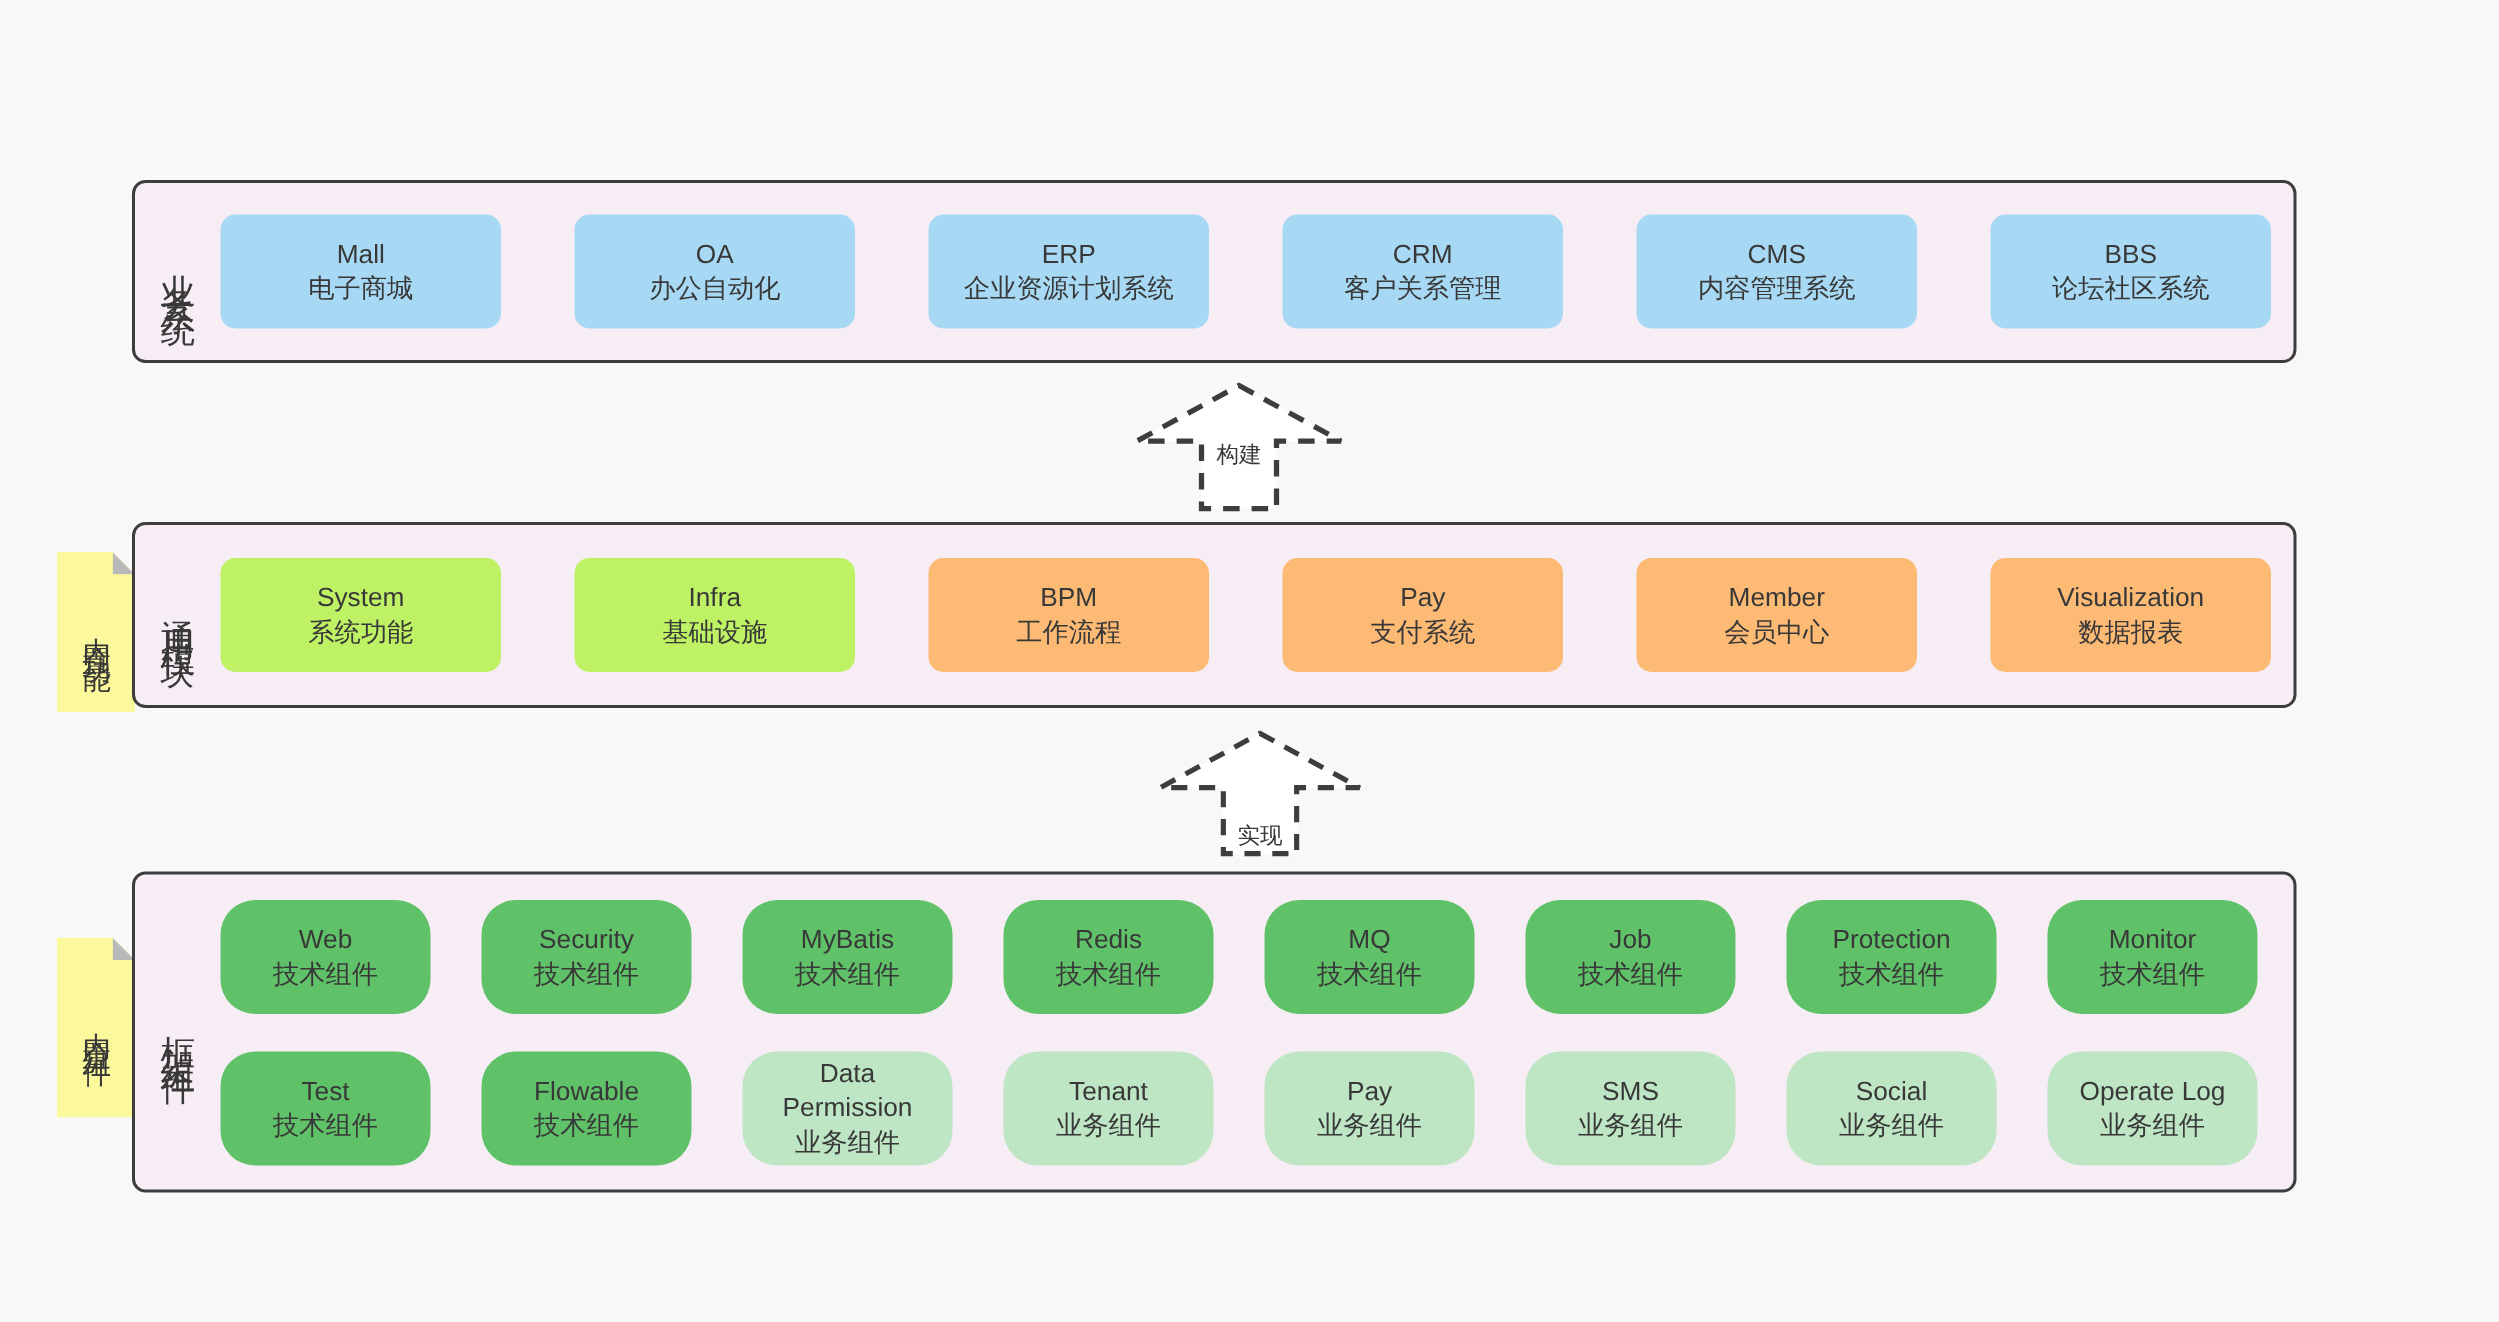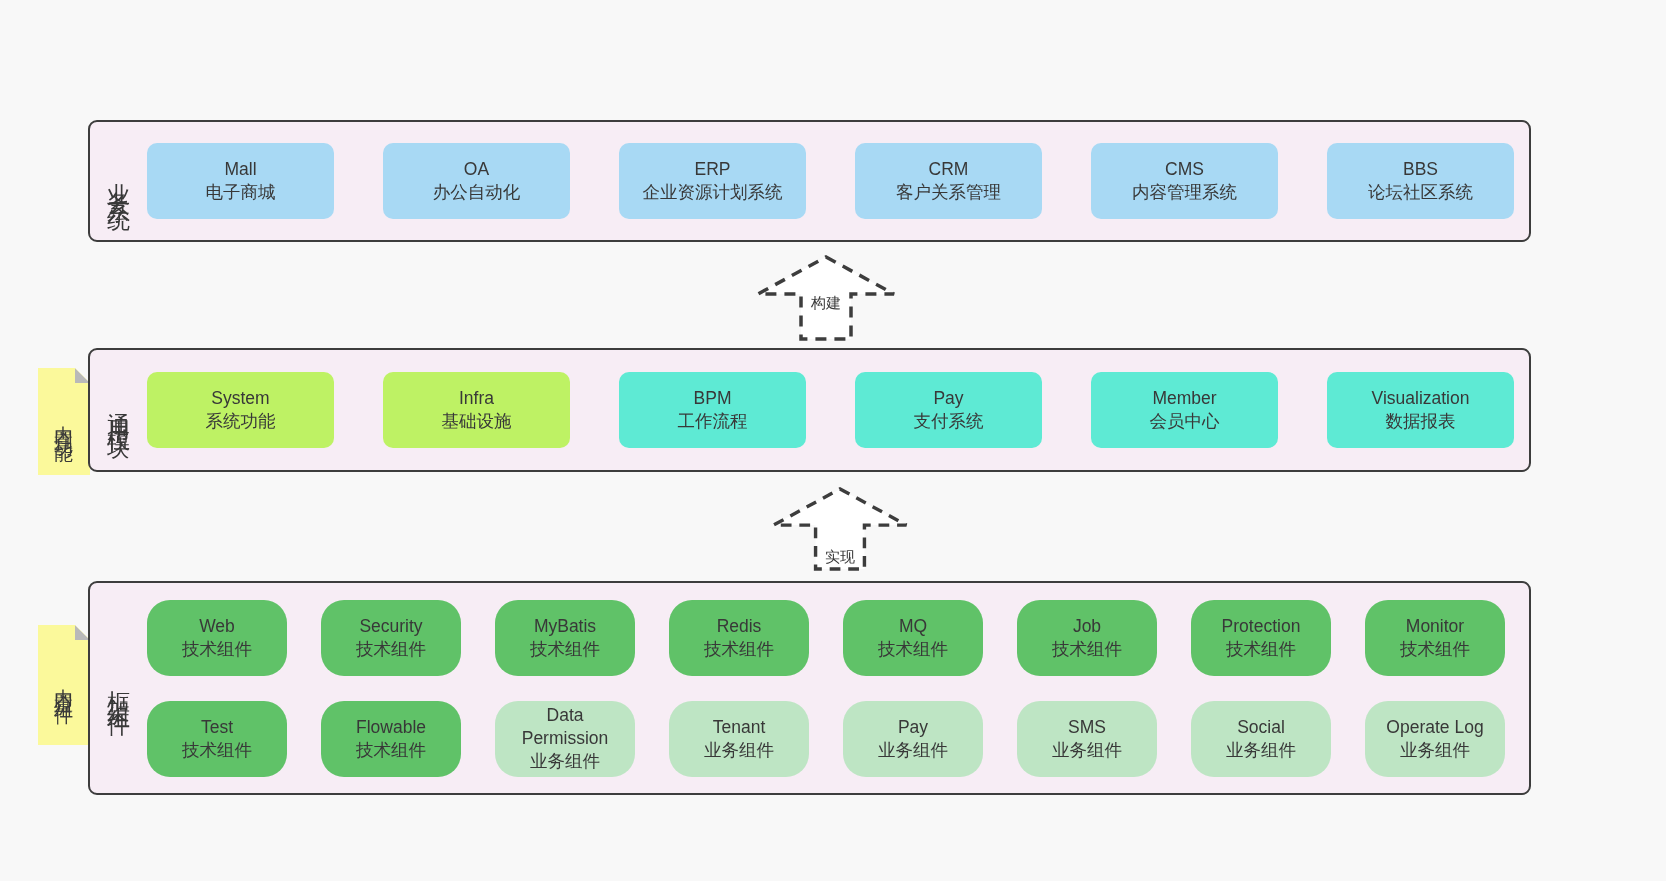--- a/index.html
+++ b/index.html
@@ -78,21 +78,21 @@
     text-align: center;
     font-size: 17.5px;
     line-height: 1.3;
     padding: 2px 6px;
     box-sizing: border-box;
   }
   .cols-6 .box { width: 187px; }
   .cols-8 .box { width: 140px; border-radius: 23px; }
   .box.blue        { background: #a8d9f4; }
   .box.red         { background: #bef264; }
-  .box.pink        { background: #5eead4; }
+  .box.pink        { background: #fdba74; }
   .box.green       { background: #60c268; }
   .box.green-light { background: #bee5c4; }
   .box-title, .box-subtitle { color: #383838; }
 
   
   .sticky {
     position: absolute;
     left: 38px;
     width: 52px;
     background: #fbf99b;

